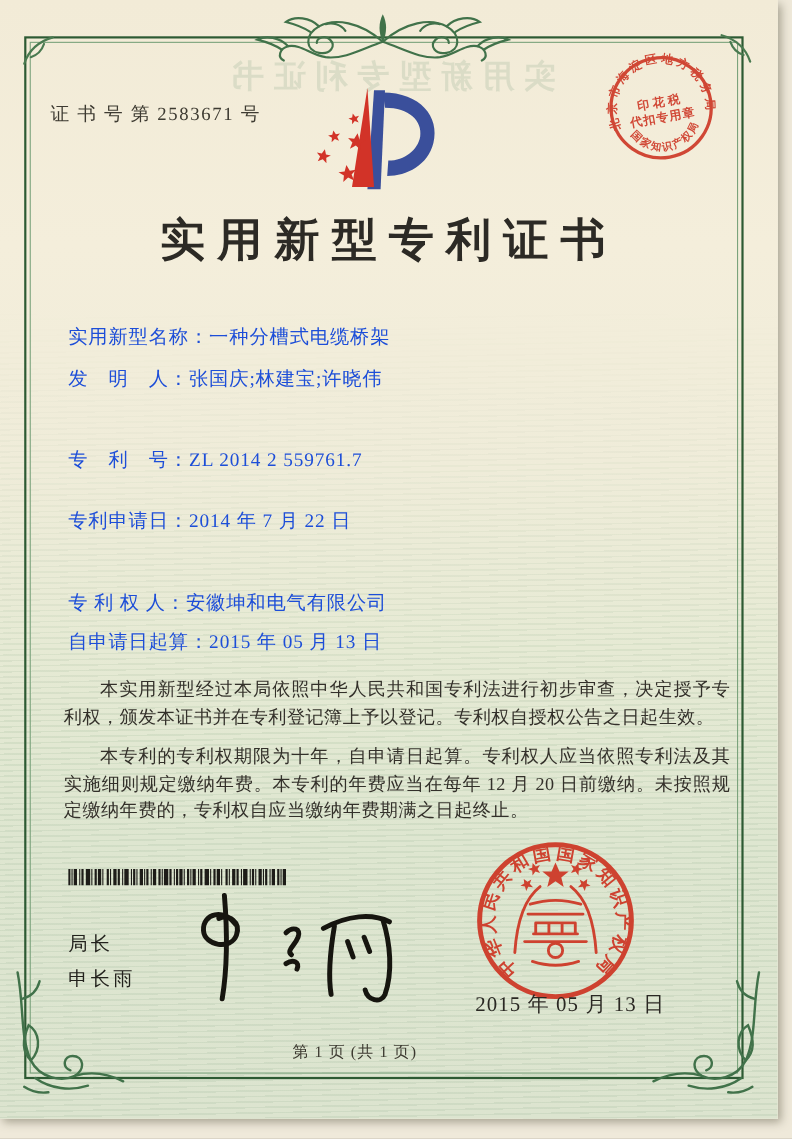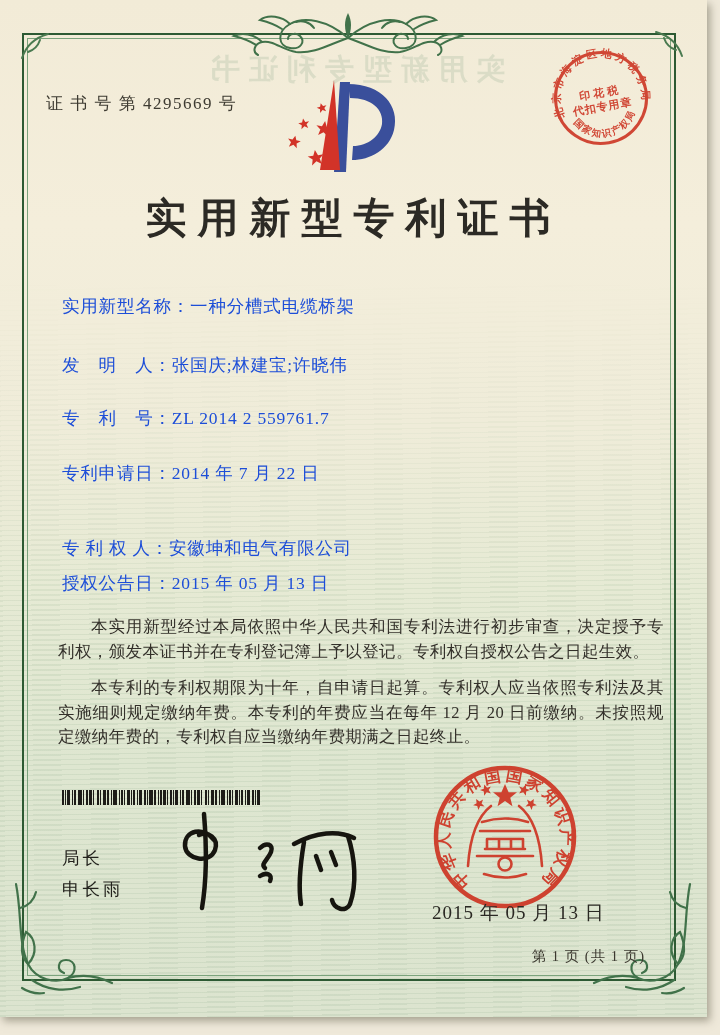--- a/index.html
+++ b/index.html
@@ -17,31 +17,31 @@
          border:2.5px solid #2d5a33;outline:1px solid #7ba37c;outline-offset:-6px;}
   .ghost-title{position:absolute;left:0;top:50px;width:707px;text-align:center;
          font-size:29px;font-weight:bold;letter-spacing:9px;color:rgba(125,158,128,.20);
          transform:scaleX(-1);filter:blur(.7px);}
   .cert-no{position:absolute;left:46px;top:92px;font-size:17px;letter-spacing:1.5px;color:#3d3a31;}
   .logo{position:absolute;left:278px;top:72px;}
   .tax-stamp{position:absolute;left:551px;top:48px;transform:rotate(-10deg);opacity:.92;}
   .title{position:absolute;left:0;top:191px;width:707px;text-align:center;
          font-size:41px;font-weight:bold;letter-spacing:11px;color:#2c2a25;}
   .field{position:absolute;left:62px;font-size:17.5px;letter-spacing:.8px;color:#1d4ed8;white-space:nowrap;}
-  .f0{top:294px}.f1{top:353px}.f2{top:406px}.f3{top:461px}.f4{top:536px}.f5{top:571px}
+  .f0{top:294px}.f1{top:332px}.f2{top:406px}.f3{top:461px}.f4{top:536px}.f5{top:571px}
   .paras{position:absolute;left:46px;top:603px;width:630px;font-size:16.5px;line-height:24.6px;
          color:#33302a;text-align:justify;}
   .paras p{margin:12px;text-indent:2em;letter-spacing:.4px;}
   .barcode{position:absolute;left:62px;top:790px;}
   .signer{position:absolute;left:62px;top:843px;font-family:Liberation Sans, sans-serif;
           font-size:17.5px;letter-spacing:3px;color:#23221d;line-height:31px;}
   .signature{position:absolute;left:168px;top:810px;}
   .office-seal{position:absolute;left:430px;top:762px;opacity:.95;}
   .issue-date{position:absolute;left:432px;top:900px;font-size:19px;letter-spacing:1px;color:#2a2823;z-index:3;}
-  .footer{position:absolute;left:0;top:947px;width:645px;text-align:right;font-size:14.5px;
+  .footer{position:absolute;left:0;top:947px;width:645px;text-align:center;font-size:14.5px;
           letter-spacing:1px;color:#3b382f;}
   .orn{position:absolute;}
   svg text{font-family:"Liberation Serif","DejaVu Serif",serif;}
 </style>
 </head>
 <body>
 
 <div class="page">
   <div class="paper"></div>
   <div class="texture"></div>
@@ -81,21 +81,21 @@
       </g>
     </defs>
     <use href="#cornfl"></use>
   </svg>
   <svg class="orn" style="left:588px;top:880px;" width="112" height="118" viewBox="0 0 112 118">
     <use href="#cornfl" transform="translate(112,0) scale(-1,1)"></use>
   </svg>
 
   <div class="ghost-title">实用新型专利证书</div>
 
-  <div class="cert-no">证 书 号 第 4295669 号</div>
+  <div class="cert-no">证 书 号 第 2583671 号</div>
 
   <svg class="logo" width="134" height="112" viewBox="0 0 134 112">
     <defs>
       <path id="star5" d="M0,-5 L1.5,-1.6 L5,-1.6 L2.2,0.7 L3.1,4.3 L0,2.1 L-3.1,4.3 L-2.2,0.7 L-5,-1.6 L-1.5,-1.6 Z"></path>
     </defs>
 
     <path d="M62,10 L72,10 L68,100 L56,100 Z" fill="#3a4f9b"></path>
     <path d="M70,12 C104,12 122,34 116,58 C111,78 92,88 74,88 L75,74 C90,74 102,64 104,52 C106,38 94,26 72,26 Z" fill="#3a4f9b"></path>
 
     <path d="M56,8 L62,98 L42,98 Z" fill="#d23328"></path>
@@ -123,21 +123,21 @@
     <text x="50" y="62.5" font-size="11" fill="#ce3a28" font-weight="bold" letter-spacing="1" text-anchor="middle">代扣专用章</text>
   </svg>
 
   <div class="title">实用新型专利证书</div>
 
   <div class="field f0"><span>实用新型名称：</span><span>一种分槽式电缆桥架</span></div>
   <div class="field f1"><span>发　明　人：</span><span>张国庆;林建宝;许晓伟</span></div>
   <div class="field f2"><span>专　利　号：</span><span>ZL 2014 2 559761.7</span></div>
   <div class="field f3"><span>专利申请日：</span><span>2014 年 7 月 22 日</span></div>
   <div class="field f4"><span>专 利 权 人：</span><span>安徽坤和电气有限公司</span></div>
-  <div class="field f5"><span>授权公告日：</span><span>2015 年 05 月 13 日</span></div>
+  <div class="field f5"><span>自申请日起算：</span><span>2015 年 05 月 13 日</span></div>
 
   <div class="paras">
     <p>本实用新型经过本局依照中华人民共和国专利法进行初步审查，决定授予专利权，颁发本证书并在专利登记簿上予以登记。专利权自授权公告之日起生效。</p>
     <p>本专利的专利权期限为十年，自申请日起算。专利权人应当依照专利法及其实施细则规定缴纳年费。本专利的年费应当在每年 12 月 20 日前缴纳。未按照规定缴纳年费的，专利权自应当缴纳年费期满之日起终止。</p>
   </div>
 
   <svg class="barcode" width="198" height="15" viewBox="0 0 198 15">
     <path d="M0,7.5 H198" stroke="#1d1c18" stroke-width="15" stroke-dasharray="2,1,1,1,3,2,1,1,2,2,4,1,1,2,2,1,3,1,1,3,2,1,1,2,3,1,2,2,1,1,4,2,1,1,2,1,1,2,3,1,1,1,2,2,1,1,3,2,2,1,1,1,4,1,2,2,1,1,2,1,3,1,1,2"></path>
   </svg>
 

